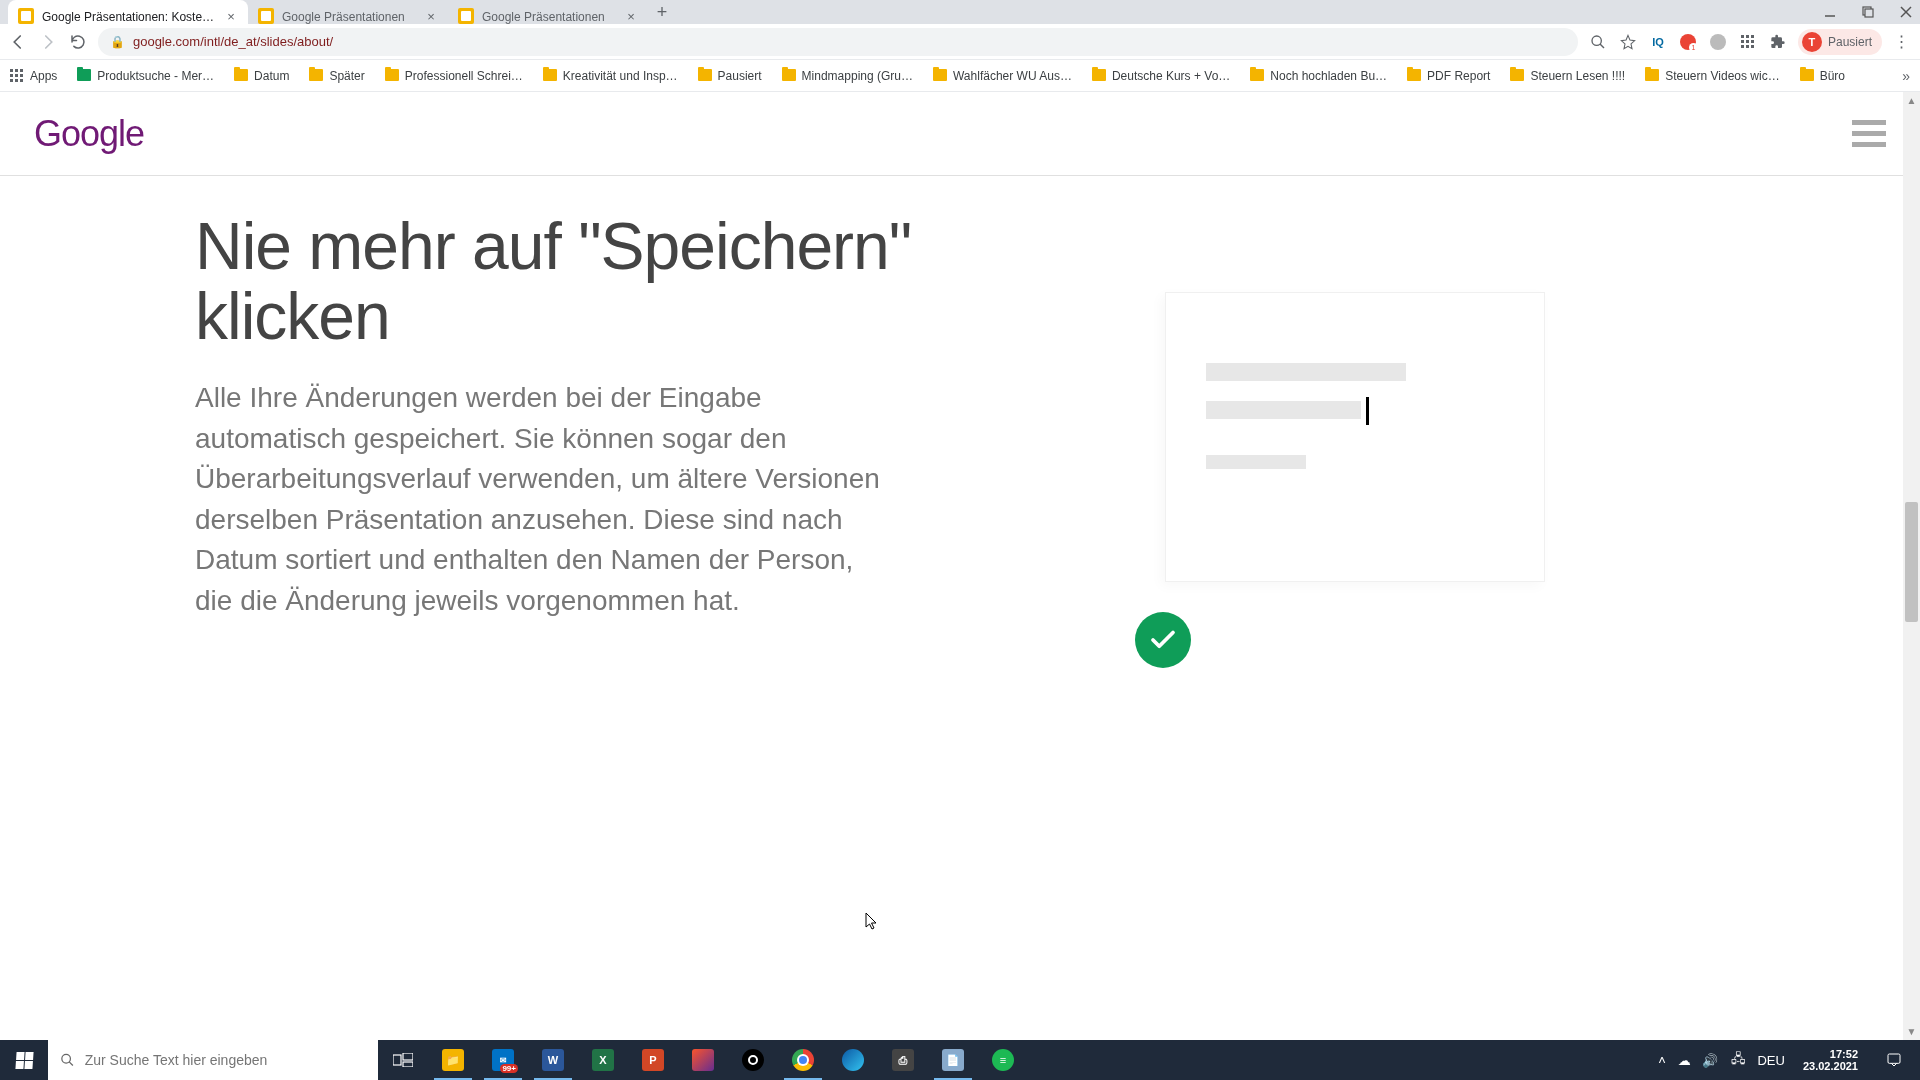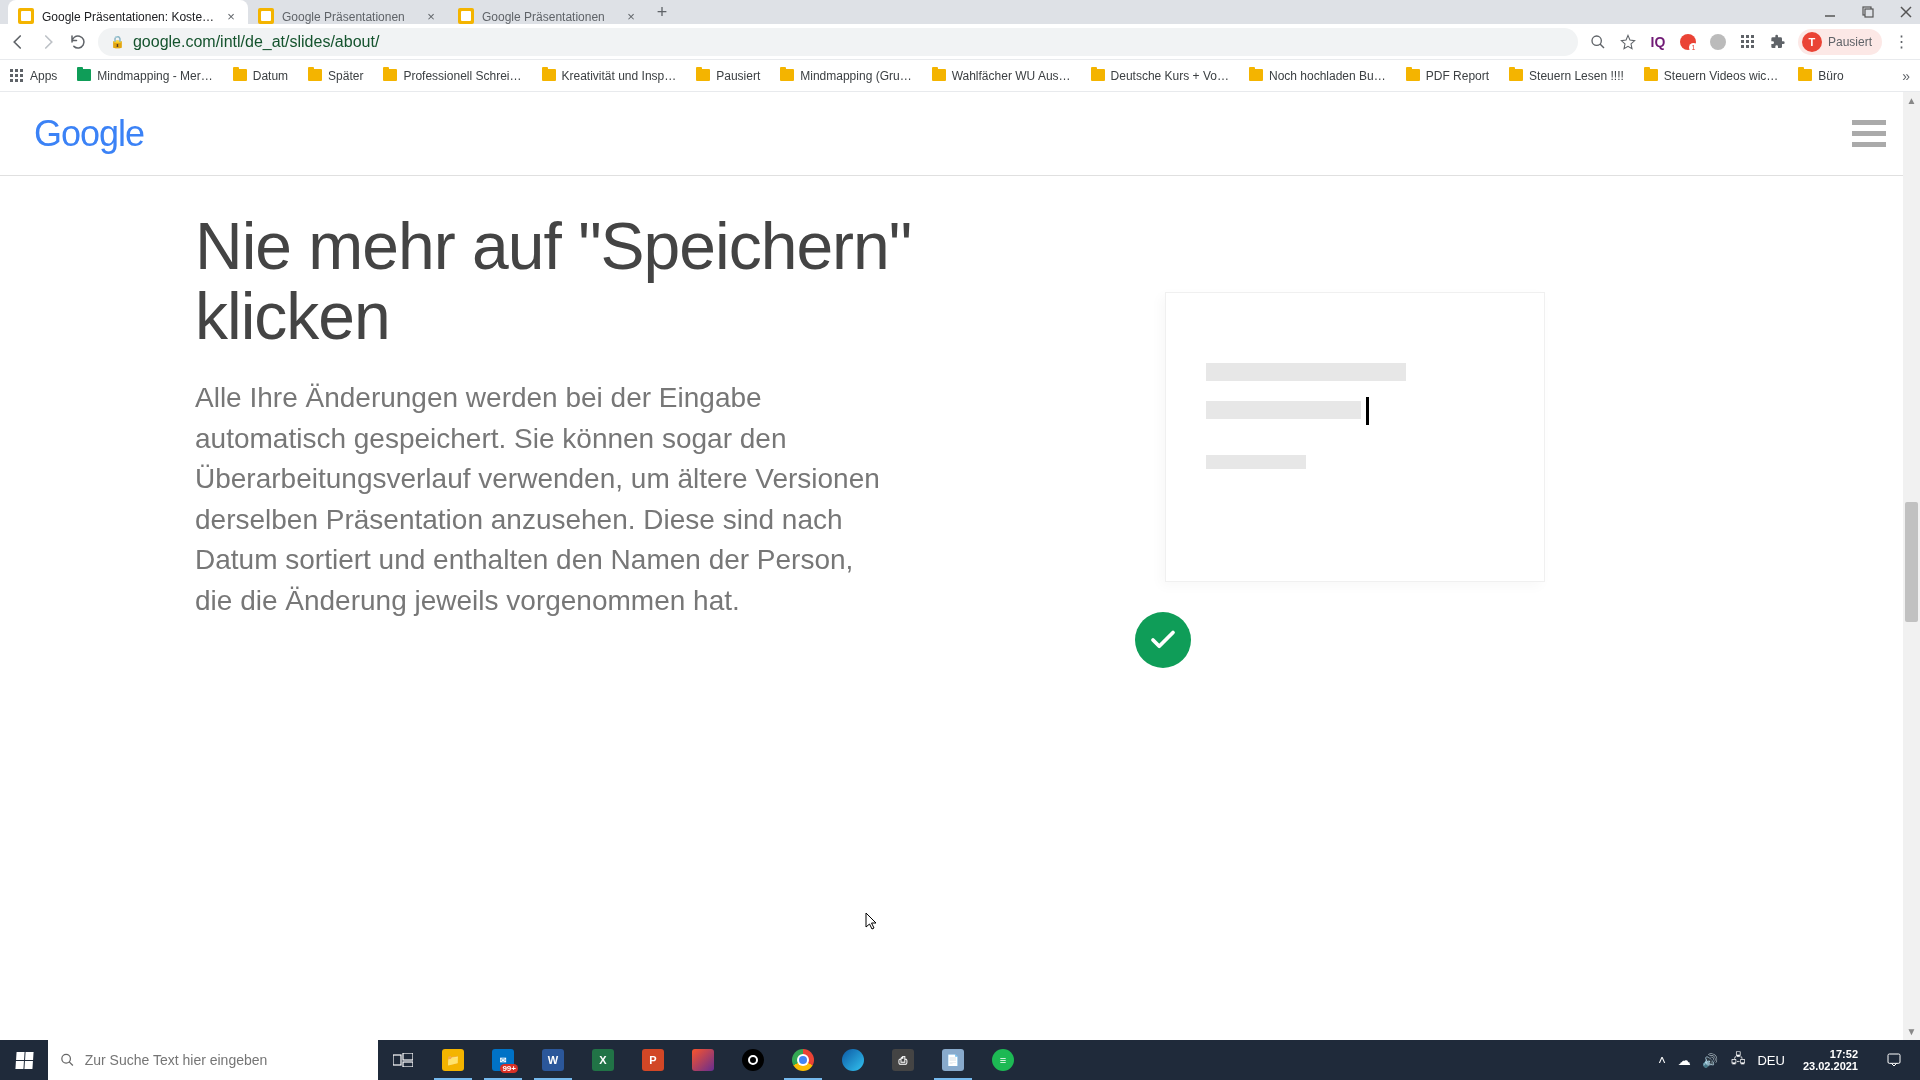--- a/index.html
+++ b/index.html
@@ -17,40 +17,40 @@
     .newtab { width: 28px; height: 24px; display: flex; align-items: center; justify-content: center; color: #5f6368; font-size: 18px; cursor:pointer; }
     .win-controls { margin-left: auto; display: flex; height: 24px; align-items:center; padding-right:4px; gap:18px; }
     .win-btn { width: 20px; height: 20px; display:flex; align-items:center; justify-content:center; color:#5f6368; }
 
     
     .omnibar { height: 36px; background: #fff; display: flex; align-items: center; padding: 0 8px; gap: 10px; border-bottom: 1px solid #e8eaed; }
     .nav-icon { width: 20px; height: 20px; display:flex; align-items:center; justify-content:center; color:#5f6368; }
     .nav-icon.disabled { color:#bdc1c6; }
     .url-field { flex: 1; display: flex; align-items: center; background: #f1f3f4; border-radius: 14px; height: 28px; padding: 0 12px; gap:8px; }
     .lock { color:#5f6368; font-size:12px; }
-    .url-text { font-size: 16px; color: #14532d; }
+    .url-text { font-size: 13px; color: #7f1d1d; }
     .profile-pill { display:flex; align-items:center; gap:6px; background:#fce8e6; border-radius:14px; padding:2px 10px 2px 4px; height:26px; }
     .avatar-small { width:20px; height:20px; border-radius:50%; background:#ea4335; color:#fff; font-size:11px; font-weight:bold; display:flex; align-items:center; justify-content:center; }
     .pause-label { font-size:12px; color:#5f6368; }
     .dots { color:#5f6368; font-size:16px; letter-spacing:1px; }
 
     
     .bookmarks { height: 32px; background:#fff; display:flex; align-items:center; padding: 0 10px; gap: 20px; border-bottom:1px solid #e8eaed; }
     .bm { display:flex; align-items:flex-start; gap:6px; font-size:12px; color:#3c4043; cursor:pointer; white-space:nowrap; }
     .bm-apps-icon { width:14px; height:14px; display:grid; grid-template-columns:repeat(3,3px); grid-template-rows:repeat(3,3px); gap:2px; }
     .bm-apps-icon span { background:#5f6368; }
     .bm-folder { width:14px; height:12px; background:#f4b400; border-radius:1px; position:relative; }
     .bm-folder::before{ content:""; position:absolute; top:-2px; left:0; width:6px; height:3px; background:#f4b400; border-radius:1px 1px 0 0;}
     .bm-folder.green{ background:#0f9d58;} .bm-folder.green::before{ background:#0f9d58;}
     .bm-overflow{ margin-left:auto; color:#5f6368; font-size:14px; }
 
     
     .viewport { flex:1; position:relative; background:#fff; overflow:hidden; }
     .page-header { height: 84px; display:flex; align-items:center; padding: 0 34px; border-bottom: 1px solid #e0e0e0; }
-    .google-logo { font-family: "Product Sans", Arial, sans-serif; font-size: 36px; color:#3b82f6; letter-spacing:-1px; }
+    .google-logo { font-family: "Product Sans", Arial, sans-serif; font-size: 36px; color:#701a75; letter-spacing:-1px; }
     .hamburger { margin-left:auto; display:flex; flex-direction:column; gap:6px; cursor:pointer; }
     .hamburger div { width:34px; height:5px; background:#aaa; }
 
     .hero { position:absolute; top: 120px; left:195px; width: 720px; }
     .hero h1 { font-size: 66px; font-weight: 300; color:#444; line-height:1.06; letter-spacing:-1px; }
     .hero p { margin-top: 26px; font-size: 28px; font-weight: 300; color:#777; line-height:1.45; max-width: 700px; }
 
     .illustration { position:absolute; top: 200px; left: 1165px; width: 380px; height: 290px; background:#fff; border:1px solid #f0f0f0; box-shadow: -4px 4px 12px rgba(0,0,0,0.03); padding: 70px 40px 0 40px; }
     .placeholder-line { background:#e7e7e7; height:18px; margin-bottom: 20px; }
     .pl1{ width: 200px;} .pl2{ width:155px; position:relative;} .pl3{ width:100px; margin-top:36px; height:14px;}
@@ -150,21 +150,21 @@
         <svg width="16" height="16" viewBox="0 0 24 24">
           <circle cx="10" cy="10" r="7" fill="none" stroke="#5f6368" stroke-width="2"></circle>
           <line x1="15" y1="15" x2="21" y2="21" stroke="#5f6368" stroke-width="2"></line>
         </svg>
       </div>
     <div class="nav-icon">
         <svg width="16" height="16" viewBox="0 0 24 24">
           <path d="M12 2l2.9 6.9L22 10l-5.5 4.8L18 22l-6-3.6L6 22l1.5-7.2L2 10l7.1-1.1z" fill="none" stroke="#5f6368" stroke-width="1.6"></path>
         </svg>
       </div>
-    <div class="nav-icon" style="color:#701a75;font-weight:bold;font-size:14px;">IQ</div>
+    <div class="nav-icon" style="color:#0369a1;font-weight:bold;font-size:11px;">IQ</div>
     <div class="nav-icon">
         <div style="width:16px;height:16px;border-radius:50%;background:#ea4335;position:relative;">
           <div style="position:absolute;right:-2px;bottom:-2px;width:9px;height:9px;border-radius:50%;background:#fff;color:#ea4335;font-size:7px;line-height:9px;text-align:center;">1</div>
         </div>
       </div>
     <div class="nav-icon">
         <div style="width:16px;height:16px;border-radius:50%;background:#bbb;"></div>
       </div>
     <div class="nav-icon">
         <div class="bm-apps-icon" style="grid-template-columns:repeat(3,3px);">
@@ -203,21 +203,21 @@
           <span></span>
           <span></span>
           <span></span>
           <span></span>
           <span></span>
         </div>
       <span>Apps</span>
     </div>
     <div class="bm">
         <div class="bm-folder green"></div>
-        <span>Mindmapping - Mer…</span>
+        <span>Produktsuche - Mer…</span>
       </div>
     <div class="bm">
         <div class="bm-folder"></div>
         <span>Datum</span>
       </div>
     <div class="bm">
         <div class="bm-folder"></div>
         <span>Später</span>
       </div>
     <div class="bm">

